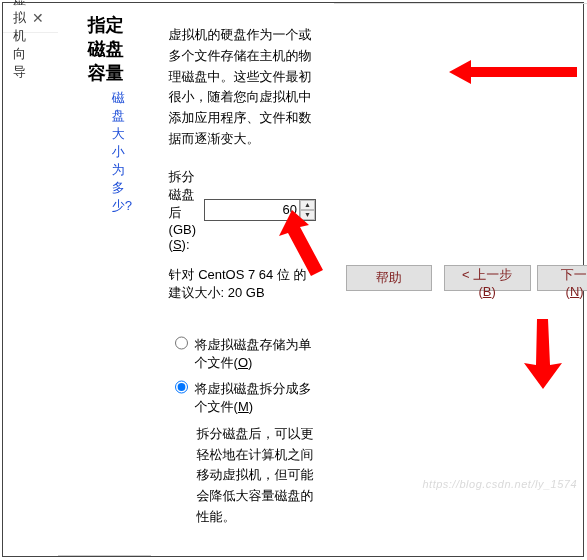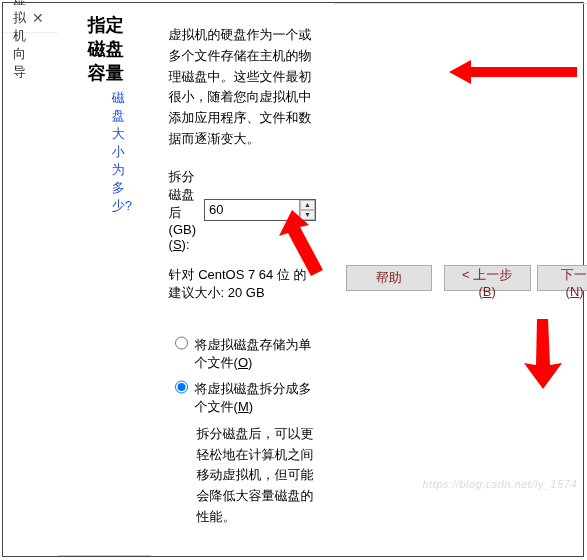--- a/index.html
+++ b/index.html
@@ -77,20 +77,21 @@
     }
     .size-input-wrap {
       position: relative;
       display: inline-flex;
     }
     .size-input {
       width: 112px;
       height: 22px;
       border: 1px solid #555;
       padding: 0 18px 0 4px;
+      text-align: right;
       font-size: 13px;
       font-family: inherit;
     }
     .spinner-btns {
       position: absolute;
       right: 1px;
       top: 1px;
       bottom: 1px;
       width: 16px;
       display: flex;

